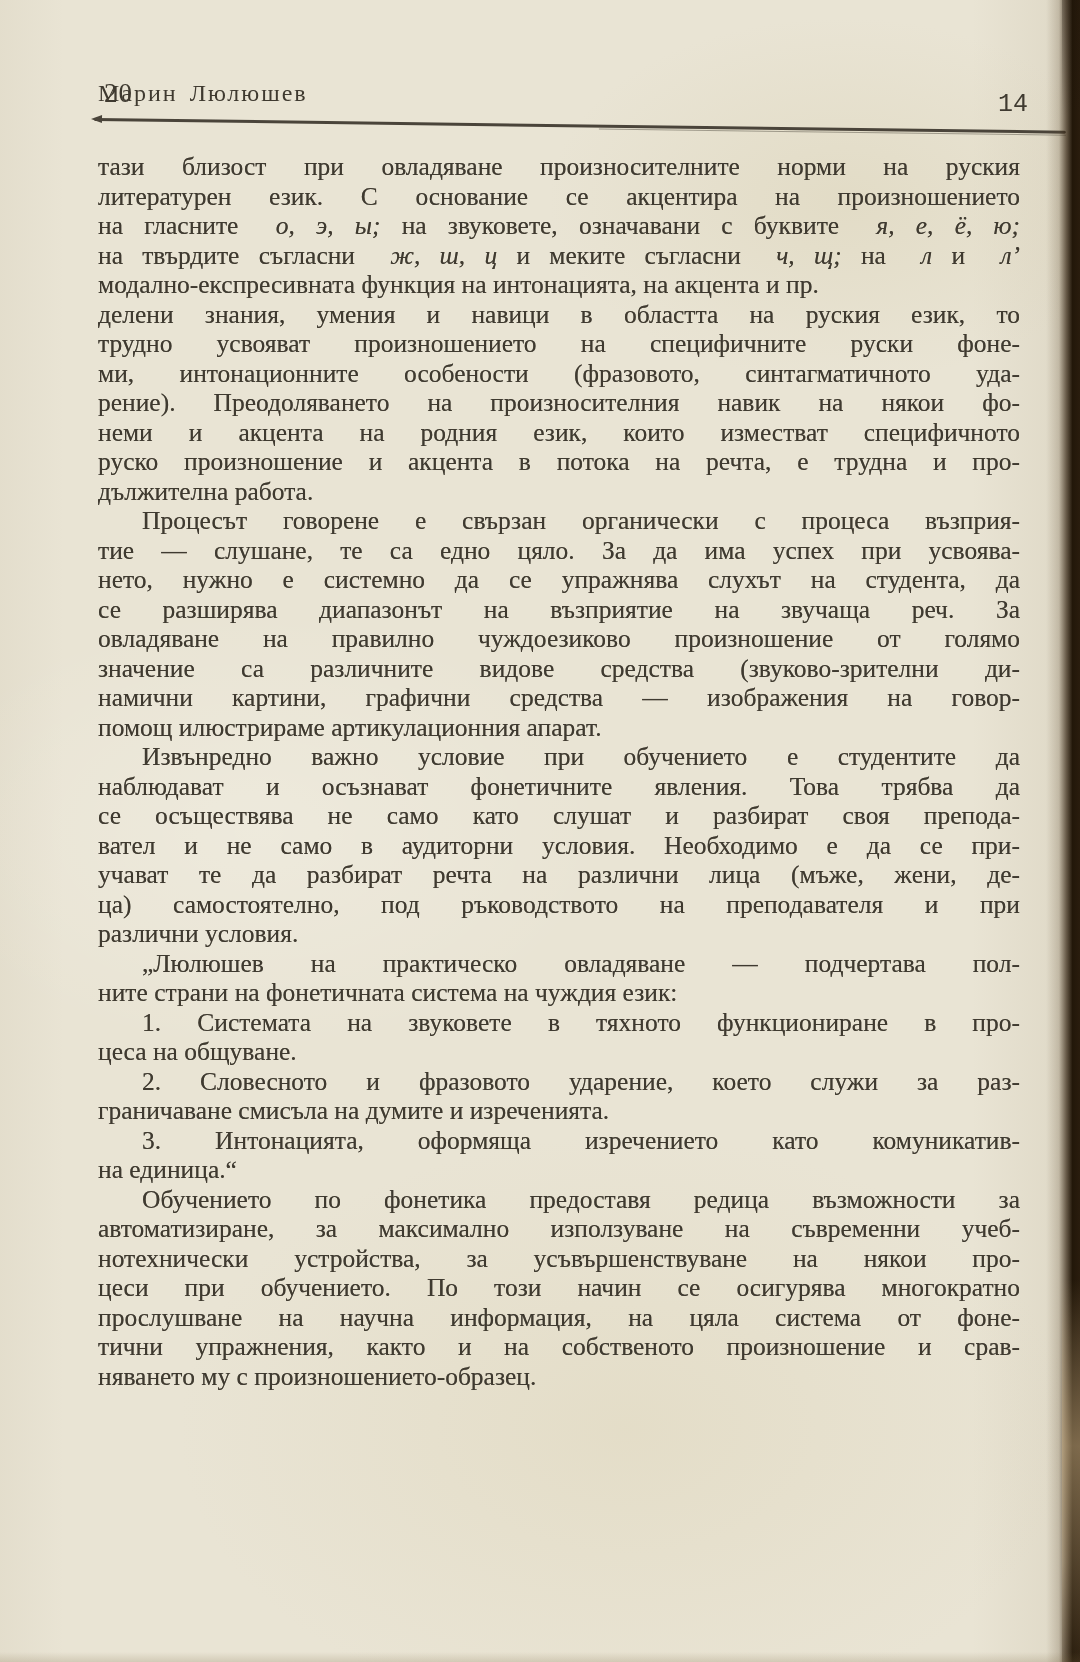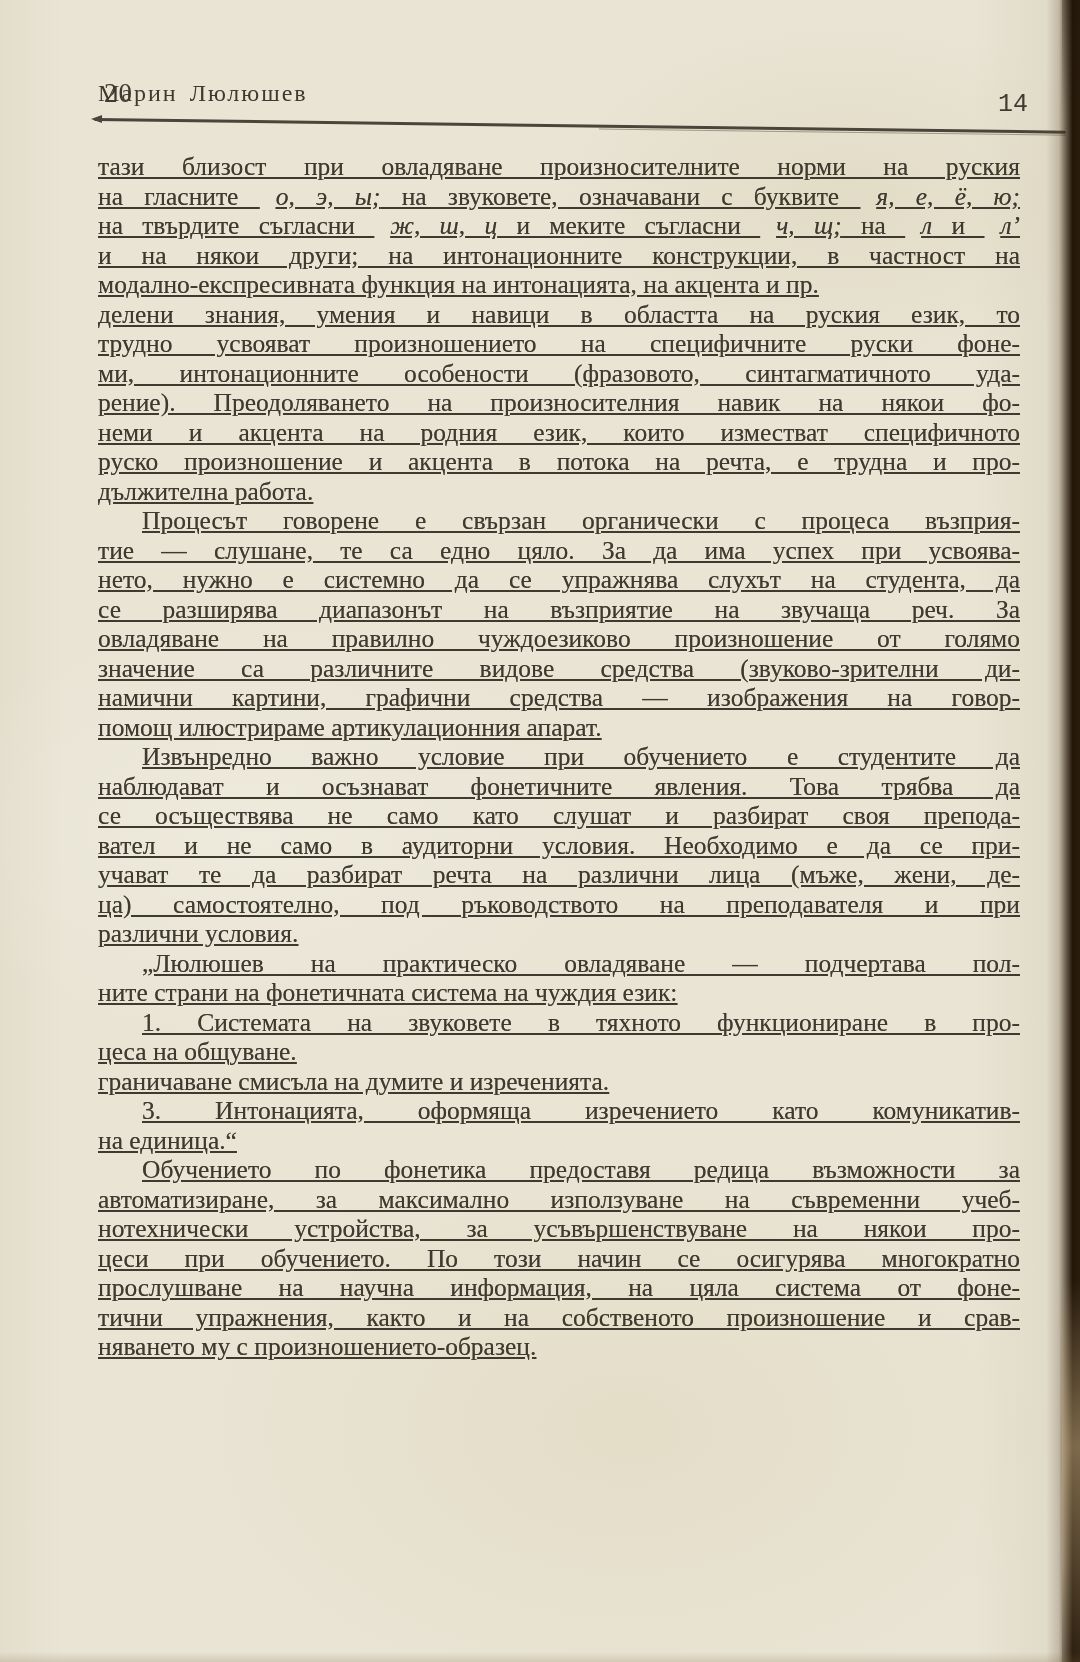--- a/index.html
+++ b/index.html
@@ -83,21 +83,20 @@
     font-size: 25.5px;
     text-shadow: 0 0 .5px rgba(63,58,48,.65);
   }
   .line {
     line-height: 29.5px;
     height: 29.5px;
     white-space: nowrap;
     text-align: justify;
     text-align-last: justify;
     text-justify: inter-word;
-    text-decoration: underline;
   }
   .line.last {
     text-align-last: left;
   }
   .line.ind {
     padding-left: 44px;
   }
   .it {
     font-style: italic;
     margin-left: 16px;
@@ -147,23 +146,23 @@
   <span class="pn-left">20</span>
 
   <span class="running-title">Марин Люлюшев</span>
 
   <span class="pn-right">14</span>
 
   <div class="rule"></div>
 
   <div class="body-text">
       <div class="line"><span>тази близост при овладяване произносителните норми на руския</span></div>
+      <div class="line"><span>литературен език. С основание се акцентира на произношението</span></div>
       <div class="line"><span>на гласните </span><span class="it">о, э, ы;</span><span> на звуковете, означавани с буквите </span><span class="it">я, е, ё, ю;</span></div>
       <div class="line"><span>на твърдите съгласни </span><span class="it">ж, ш, ц</span><span> и меките съгласни </span><span class="it">ч, щ;</span><span> на </span><span class="it">л</span><span> и </span><span class="it">л’</span></div>
-      <div class="line"><span>и на някои други; на интонационните конструкции, в частност на</span></div>
       <div class="line last"><span>модално-експресивната функция на интонацията, на акцента и пр.</span></div>
       <div class="line"><span>делени знания, умения и навици в областта на руския език, то</span></div>
       <div class="line"><span>трудно усвояват произношението на специфичните руски фоне-</span></div>
       <div class="line"><span>ми, интонационните особености (фразовото, синтагматичното уда-</span></div>
       <div class="line"><span>рение). Преодоляването на произносителния навик на някои фо-</span></div>
       <div class="line"><span>неми и акцента на родния език, които изместват специфичното</span></div>
       <div class="line"><span>руско произношение и акцента в потока на речта, е трудна и про-</span></div>
       <div class="line last"><span>дължителна работа.</span></div>
       <div class="line ind"><span>Процесът говорене е свързан органически с процеса възприя-</span></div>
       <div class="line"><span>тие — слушане, те са едно цяло. За да има успех при усвоява-</span></div>
@@ -177,20 +176,21 @@
       <div class="line"><span>наблюдават и осъзнават фонетичните явления. Това трябва да</span></div>
       <div class="line"><span>се осъществява не само като слушат и разбират своя препода-</span></div>
       <div class="line"><span>вател и не само в аудиторни условия. Необходимо е да се при-</span></div>
       <div class="line"><span>учават те да разбират речта на различни лица (мъже, жени, де-</span></div>
       <div class="line"><span>ца) самостоятелно, под ръководството на преподавателя и при</span></div>
       <div class="line last"><span>различни условия.</span></div>
       <div class="line ind"><span>„Люлюшев на практическо овладяване — подчертава пол-</span></div>
       <div class="line last"><span>ните страни на фонетичната система на чуждия език:</span></div>
       <div class="line ind"><span>1. Системата на звуковете в тяхното функциониране в про-</span></div>
       <div class="line last"><span>цеса на общуване.</span></div>
+      <div class="line ind"><span>2. Словесното и фразовото ударение, което служи за раз-</span></div>
       <div class="line last"><span>граничаване смисъла на думите и изреченията.</span></div>
       <div class="line ind"><span>3. Интонацията, оформяща изречението като комуникатив-</span></div>
       <div class="line last"><span>на единица.“</span></div>
       <div class="line ind"><span>Обучението по фонетика предоставя редица възможности за</span></div>
       <div class="line"><span>автоматизиране, за максимално използуване на съвременни учеб-</span></div>
       <div class="line"><span>нотехнически устройства, за усъвършенствуване на някои про-</span></div>
       <div class="line"><span>цеси при обучението. По този начин се осигурява многократно</span></div>
       <div class="line"><span>прослушване на научна информация, на цяла система от фоне-</span></div>
       <div class="line"><span>тични упражнения, както и на собственото произношение и срав-</span></div>
       <div class="line last"><span>няването му с произношението-образец.</span></div>

